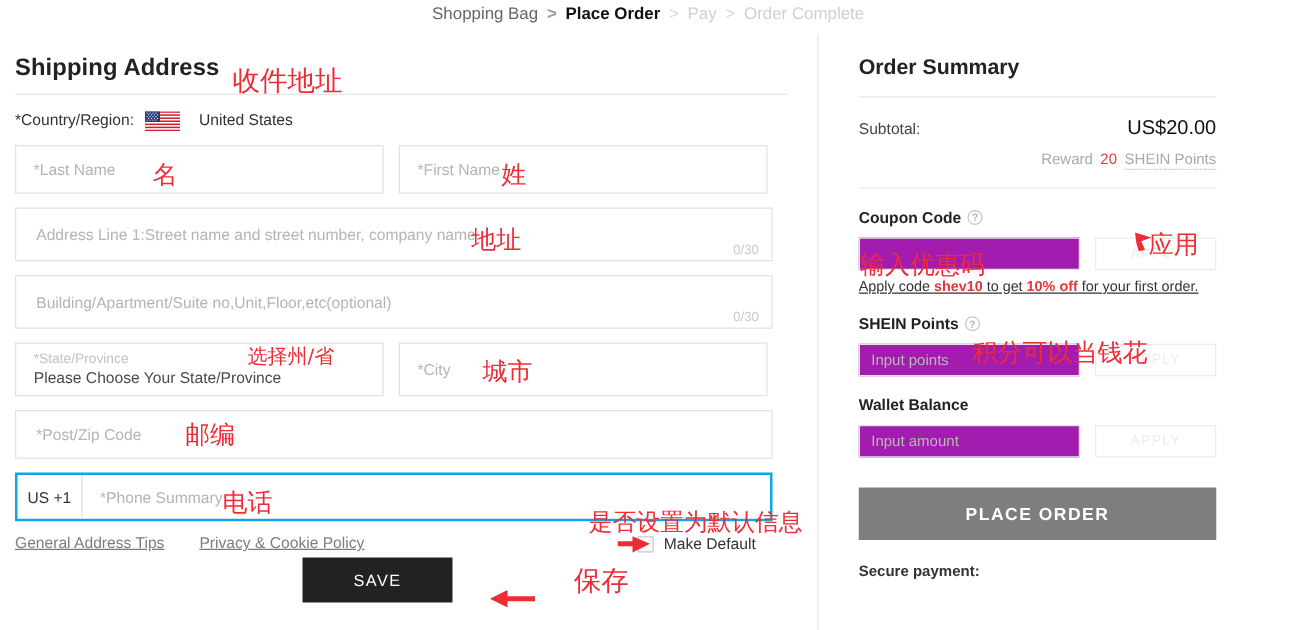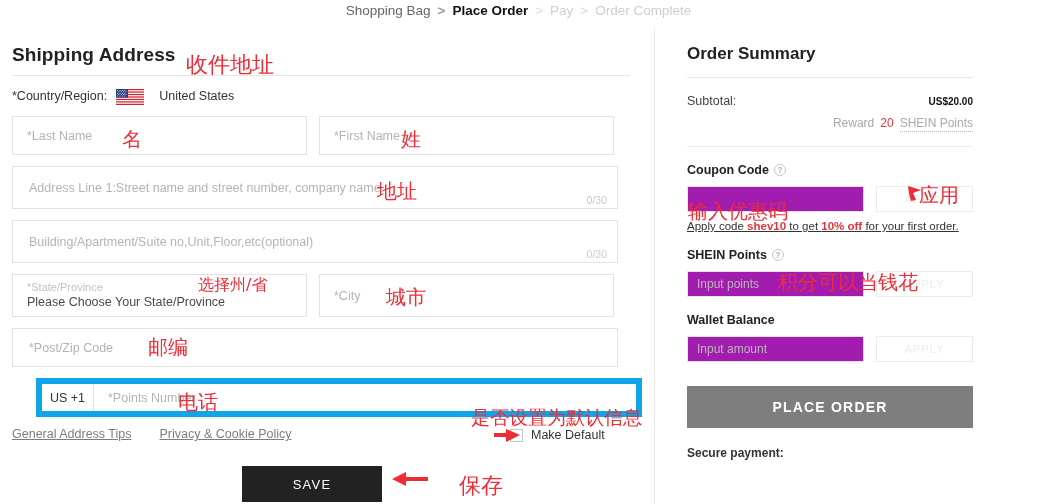--- a/index.html
+++ b/index.html
@@ -50,62 +50,62 @@
   .ph { color: #b4b4b4; font-size: 12.5px; }
   .counter {
     position: absolute; right: 10px; bottom: 2px;
     font-size: 10.5px; color: #c9c9c9;
   }
   .state-stack { display: flex; flex-direction: column; justify-content: center; line-height: 1.25; }
   .state-label { color: #c2c2c2; font-size: 11px; }
   .state-value { color: #4a4a4a; font-size: 12.5px; }
 
   .phone-wrap {
-    display: flex; margin-top: 11px; border: 6px solid #0ea5e9;
-    width: 606px; height: 39px; background: #fff; margin-left: 24px;
+    display: flex; margin-top: 11px; border: 2px solid #0ea5e9;
+    width: 606px; height: 39px; background: #fff;
   }
   .phone-prefix {
     width: 52px; display: flex; align-items: center; justify-content: center;
     border-right: 1px solid #e2e2e2; font-size: 12.5px; color: #333;
   }
   .phone-input { flex: 1; display: flex; align-items: center; padding: 0 14px; }
 
   .links-row {
     display: flex; align-items: center; gap: 28px; margin-top: 10px;
     font-size: 12.5px;
   }
   .link { color: #7d7d7d; text-decoration: underline; }
 
   .make-default {
     position: absolute; left: 510px; top: 428px;
     display: flex; align-items: center; gap: 8px; font-size: 12.5px; color: #333;
   }
   .cbox { width: 13px; height: 13px; border: 1px solid #c8c8c8; background: #fff; }
 
   .save-btn {
-    position: absolute; left: 242px; top: 466px;
-    width: 140px; height: 36px; background: #222; color: #fff;
+    position: absolute; left: 242px; top: 446px;
+    width: 120px; height: 36px; background: #222; color: #fff;
     display: flex; align-items: center; justify-content: center;
     font-size: 13px; letter-spacing: 1.2px;
   }
 
   
   .v-divider { position: absolute; left: 654px; top: 28px; width: 1px; height: 476px; background: #e8e8e8; }
 
   
   .right-col { position: absolute; left: 687px; top: 44px; width: 286px; }
   .summary-title { font-size: 17px; font-weight: bold; color: #222; }
   .summary-hr { border-bottom: 1px solid #e6e6e6; margin-top: 13px; }
 
   .subtotal-row {
     display: flex; justify-content: space-between; align-items: baseline;
     margin-top: 16px;
   }
   .subtotal-label { font-size: 12.5px; color: #444; }
-  .subtotal-value { font-size: 10px; font-weight: bold; color: #111; }
+  .subtotal-value { font-size: 16px; font-weight: normal; color: #111; }
 
   .reward-row {
     display: flex; justify-content: flex-end; align-items: baseline; gap: 6px;
     margin-top: 8px; font-size: 12px; color: #a9a9a9;
   }
   .reward-num { color: #e4343c; }
   .points-dotted { color: #a9a9a9; border-bottom: 1px dotted #bdbdbd; padding-bottom: 1px; }
   .thin-hr { border-bottom: 1px solid #ececec; margin-top: 14px; }
 
   .block-label {
@@ -247,21 +247,21 @@
 
     <div class="row">
       <div class="field w-full">
         <span class="ph">*Post/Zip Code</span>
       </div>
     </div>
 
     <div class="phone-wrap">
       <div class="phone-prefix">US +1</div>
       <div class="phone-input">
-        <span class="ph">*Points Number</span>
+        <span class="ph">*Phone Summary</span>
       </div>
     </div>
 
     <div class="links-row">
       <span class="link">General Address Tips</span>
       <span class="link">Privacy &amp; Cookie Policy</span>
     </div>
   </div>
 
   <div class="make-default">
@@ -331,21 +331,21 @@
 
   <div class="anno" style="left:186px; top:50px; font-size:22px;">收件地址</div>
   <div class="anno" style="left:122px; top:126px; font-size:20px;">名</div>
   <div class="anno" style="left:401px; top:126px; font-size:20px;">姓</div>
   <div class="anno" style="left:377px; top:178px; font-size:20px;">地址</div>
   <div class="anno" style="left:198px; top:275px; font-size:16px;">选择州/省</div>
   <div class="anno" style="left:386px; top:284px; font-size:20px;">城市</div>
   <div class="anno" style="left:148px; top:334px; font-size:20px;">邮编</div>
   <div class="anno" style="left:178px; top:389px; font-size:20px;">电话</div>
   <div class="anno" style="left:471px; top:405px; font-size:19px;">是否设置为默认信息</div>
-  <div class="anno" style="left:459px; top:471px; font-size:22px;">保存</div>
+  <div class="anno" style="left:459px; top:450px; font-size:22px;">保存</div>
   <div class="anno" style="left:688px; top:198px; font-size:20px;">输入优惠码</div>
   <div class="anno" style="left:919px; top:182px; font-size:20px;">应用</div>
   <div class="anno" style="left:778px; top:269px; font-size:20px;">积分可以当钱花</div>
 
   <svg class="arrow-svg" style="left:392px; top:470px;" width="40" height="20">
     <g fill="#ef2b36">
       <rect x="12" y="7" width="24" height="4"></rect>
       <polygon points="0,9 14,2 14,16"></polygon>
     </g>
   </svg>

